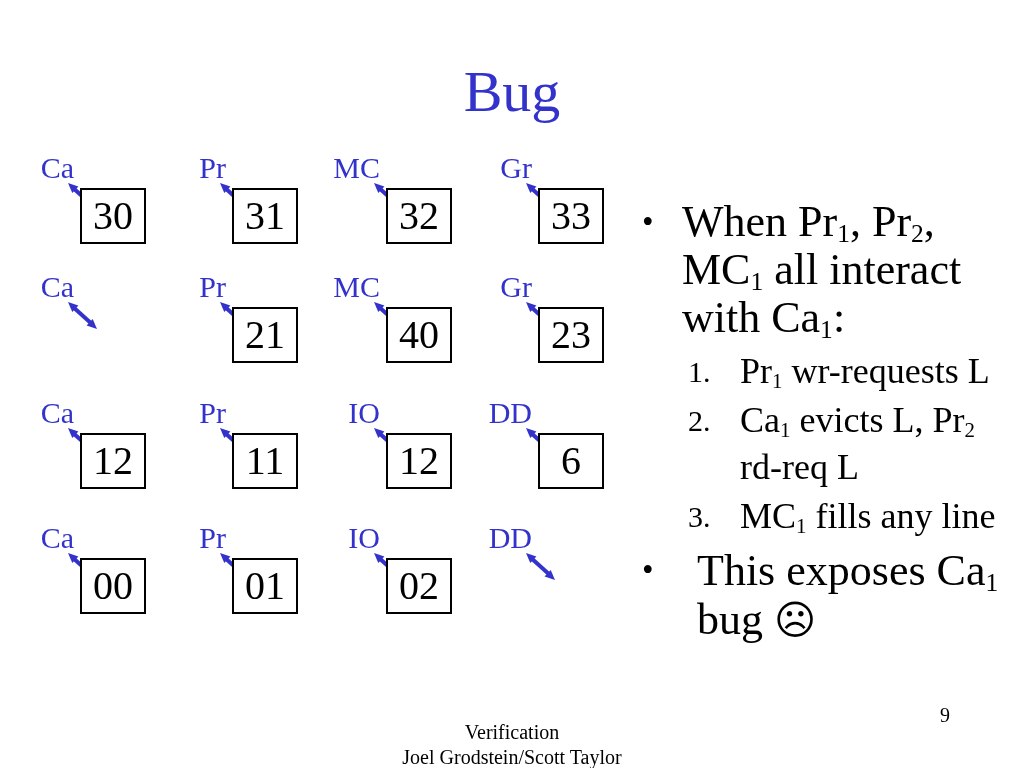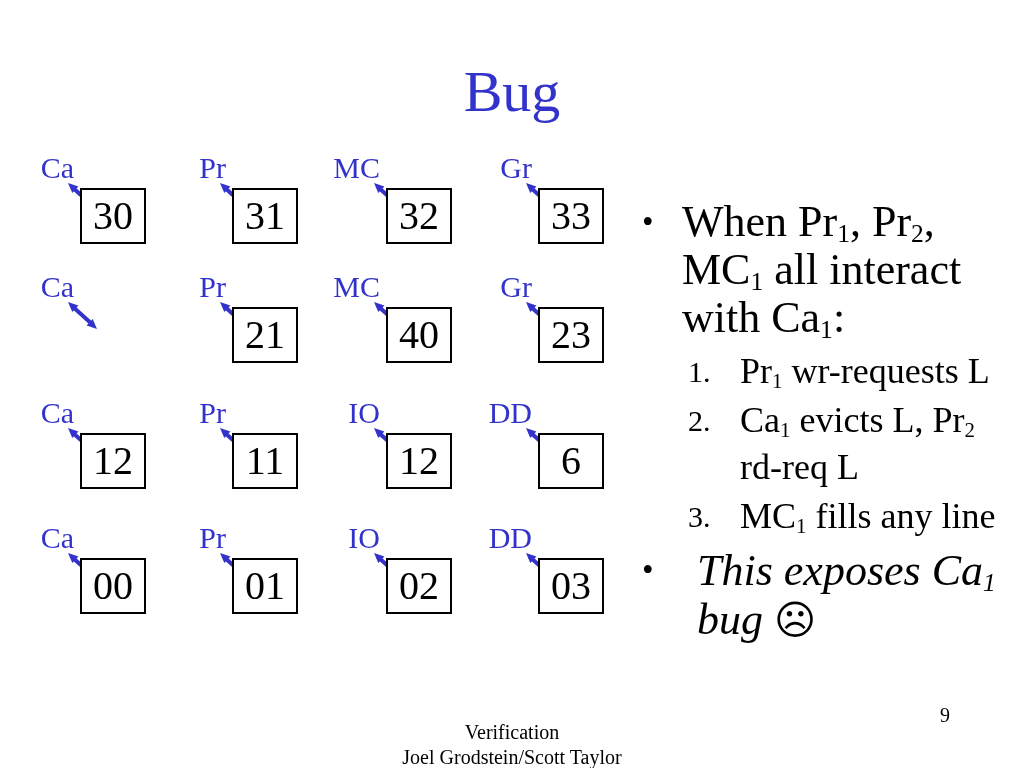--- a/index.html
+++ b/index.html
@@ -54,21 +54,21 @@
     flex: 0 0 52px;
   }
   .lvl1 .line { font-size: 44px; line-height: 48px; }
   .numbered { padding-left: 58px; margin-top: 6px; }
   .num-row { display: flex; align-items: flex-start; }
   .num-row + .num-row { margin-top: 2px; }
   .num { width: 52px; flex: 0 0 52px; font-size: 30px; line-height: 47px; }
   .num-text .line { font-size: 36px; line-height: 47px; }
   .b2 { margin-top: 6px; }
   .b2 .bullet-text { padding-left: 15px; }
-  .b2 .line { line-height: 49px; font-style: italic; }
+  .b2 .line { line-height: 49px; }
 
   sub {
     font-size: 0.58em;
     line-height: 0;
     vertical-align: baseline;
     position: relative;
     top: 0.24em;
   }
   .face { font-family: "DejaVu Sans", sans-serif; font-size: 0.92em; }
 
@@ -255,23 +255,20 @@
         <span class="cell-value">02</span>
       </div>
   </div>
   <div class="cell r3 c3">
     <span class="cell-label">DD</span>
     <svg class="cell-arrow" width="150" height="95" viewBox="0 0 150 95">
         <line x1="62" y1="33" x2="83" y2="52"></line>
         <polygon points="58,29 62.3,39.1 68.4,32.5"></polygon>
         <polygon points="87,56 76.6,52.5 82.7,45.9"></polygon>
       </svg>
-    <div class="cell-box">
-        <span class="cell-value">03</span>
-      </div>
   </div>
 </div>
 
 <div class="bullets">
   <div class="bullet-row b1">
     <span class="bullet-marker">•</span>
     <div class="bullet-text lvl1">
       <div class="line"><span>When Pr</span><sub>1</sub><span>, Pr</span><sub>2</sub><span>,</span></div>
       <div class="line"><span>MC</span><sub>1</sub><span> all interact</span></div>
       <div class="line"><span>with Ca</span><sub>1</sub><span>:</span></div>

